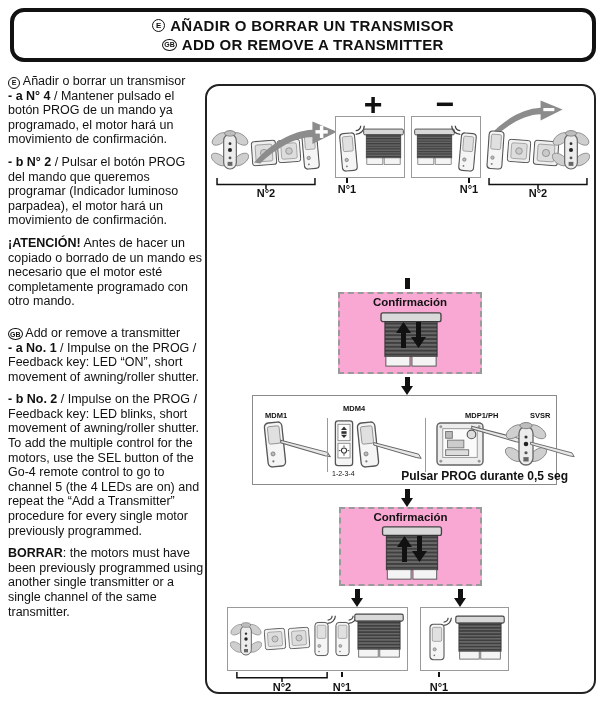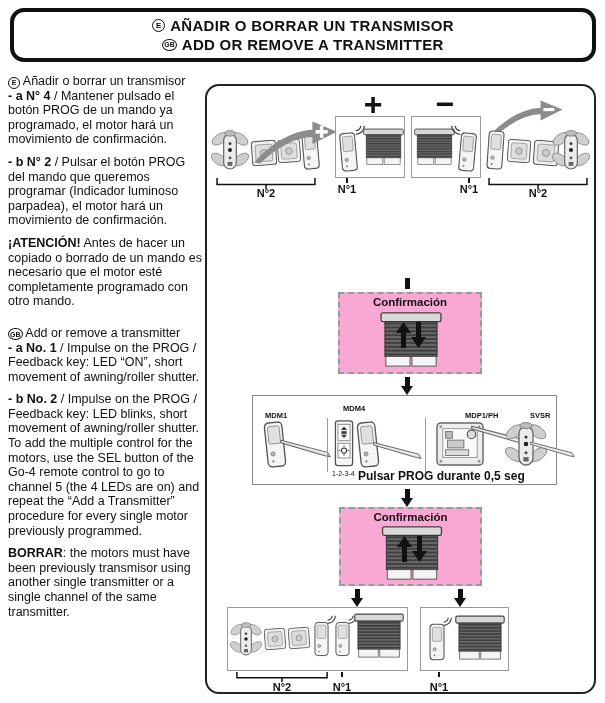--- a/index.html
+++ b/index.html
@@ -24,21 +24,21 @@
 
   
   .panel{position:absolute;left:205px;top:84px;width:387px;height:606px;
          border:2px solid #222;border-radius:14px;background:#fff;}
   .sbox{position:absolute;border:1.5px solid #9a9a9a;background:#fff;box-sizing:border-box;}
   .dbox{position:absolute;border:2px dashed #9a9a9a;background:#f9a8d4;box-sizing:border-box;}
   .btitle{position:absolute;left:0;right:0;top:2px;text-align:center;font-weight:bold;font-size:11px;}
   .lbl{position:absolute;font-weight:bold;font-size:11px;text-align:center;width:44px;}
   .devlbl{position:absolute;font-weight:bold;font-size:7.5px;}
   .tiny{position:absolute;font-size:7px;}
-  .bignote{position:absolute;font-weight:bold;font-size:12px;text-align:left;}
+  .bignote{position:absolute;font-weight:bold;font-size:12px;text-align:right;}
   .bigsign{position:absolute;font-weight:bold;font-size:32px;line-height:1;width:40px;text-align:center;}
   .vbar{position:absolute;width:4.5px;background:#111;}
   .ahead{position:absolute;width:0;height:0;border-left:6.5px solid transparent;
          border-right:6.5px solid transparent;border-top:9px solid #111;}
   .tick{position:absolute;width:1.5px;height:5px;background:#111;}
   .vdiv{position:absolute;width:1px;background:#9a9a9a;}
   .note-sm{position:absolute;font-weight:bold;font-size:11px;line-height:13px;}
   svg.icon{position:absolute;overflow:visible;}
 </style>
 </head>
@@ -152,21 +152,21 @@
     </p>
     <p class="gap-lg">
       <span class="cbadge sm">GB</span>
       <span>Add or remove a transmitter</span><br>
       <b>- a No. 1</b><span> / Impulse on the PROG / Feedback key: LED “ON”, short movement of awning/roller shutter.</span>
     </p>
     <p>
       <b>- b No. 2</b><span> / Impulse on the PROG / Feedback key: LED blinks, short movement of awning/roller shutter. To add the multiple control for the motors, use the SEL button of the Go-4 remote control to go to channel 5 (the 4 LEDs are on) and repeat the “Add a Transmitter” procedure for every single motor previously programmed.</span>
     </p>
     <p>
-      <b>BORRAR</b><span>: the motors must have been previously transmisor using another single transmitter or a single channel of the same transmitter.</span>
+      <b>BORRAR</b><span>: the motors must have been previously programmed using another single transmitter or a single channel of the same transmitter.</span>
     </p>
   </div>
 
   <div class="panel">
 
     <div class="bigsign" style="left:146px;top:2px;">+</div>
     <div class="bigsign" style="left:218px;top:2px;">−</div>
 
     <svg class="icon" style="left:4px;top:38px;width:38px;height:52px;">
         <use href="#sym-fan"></use>

